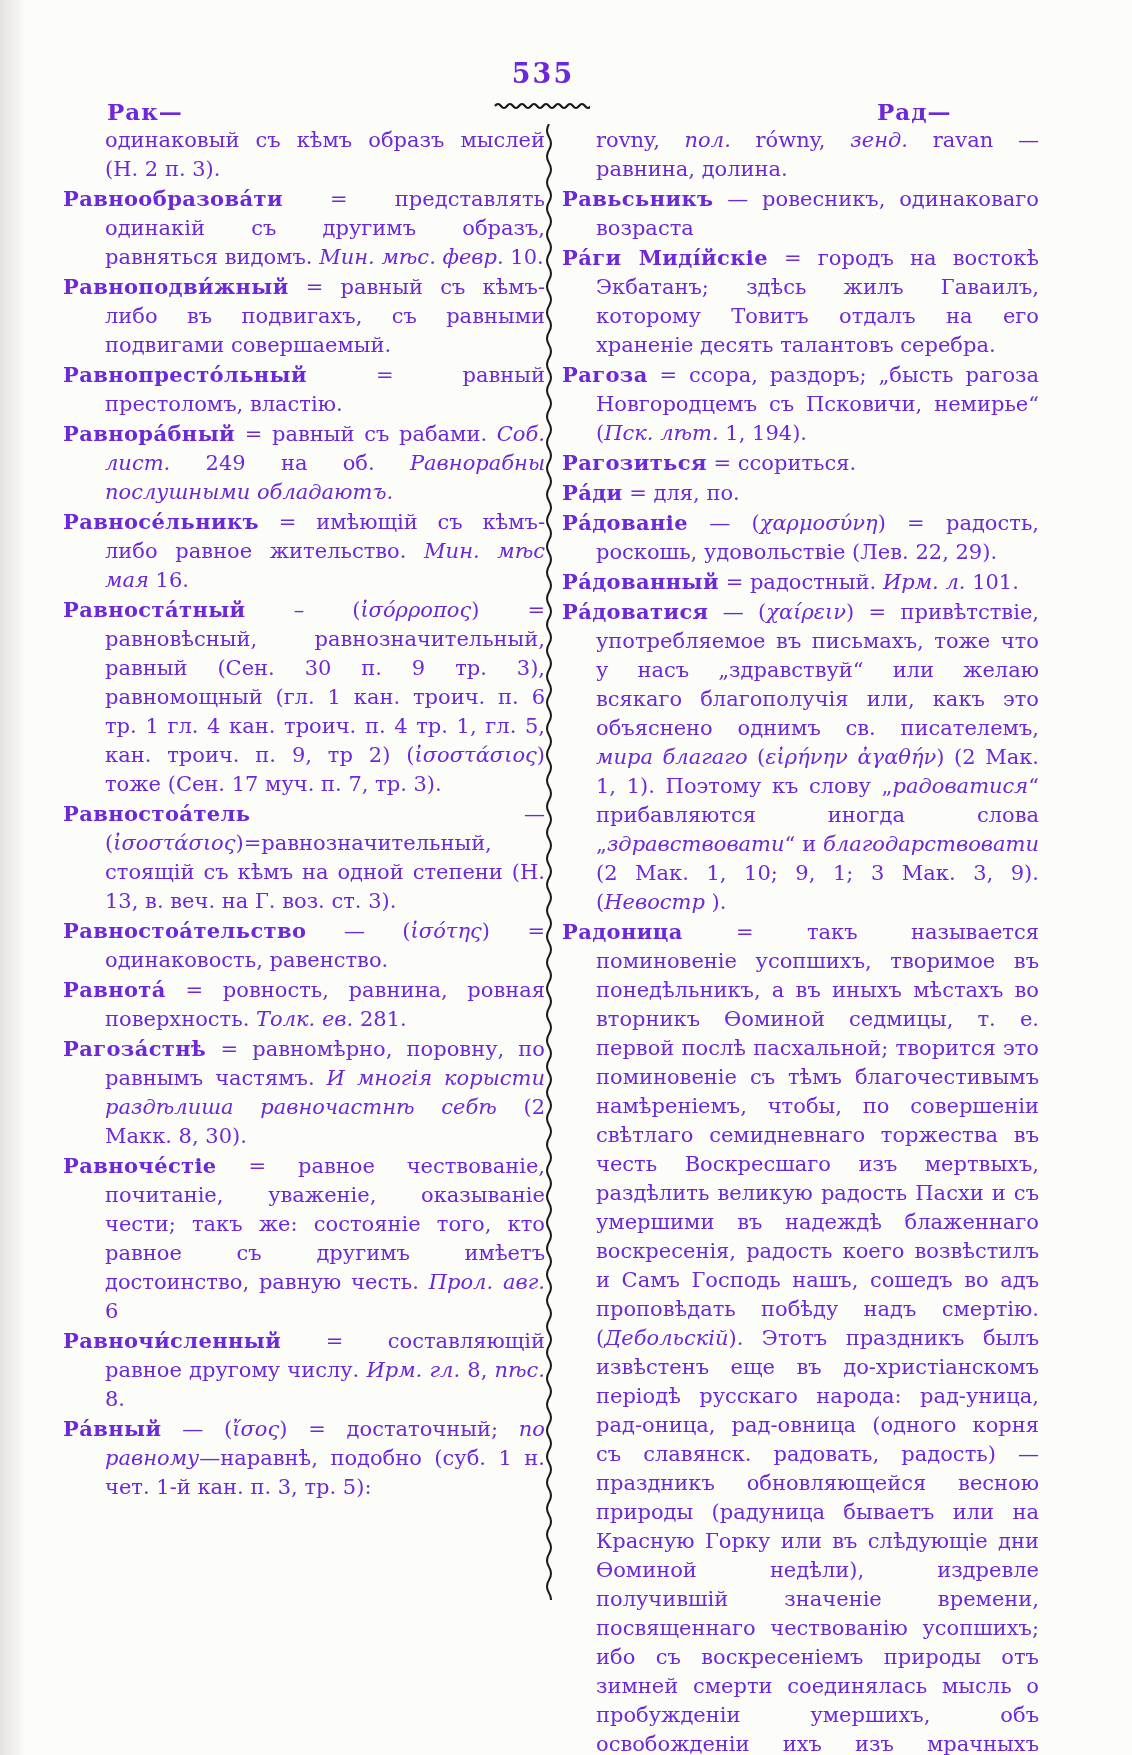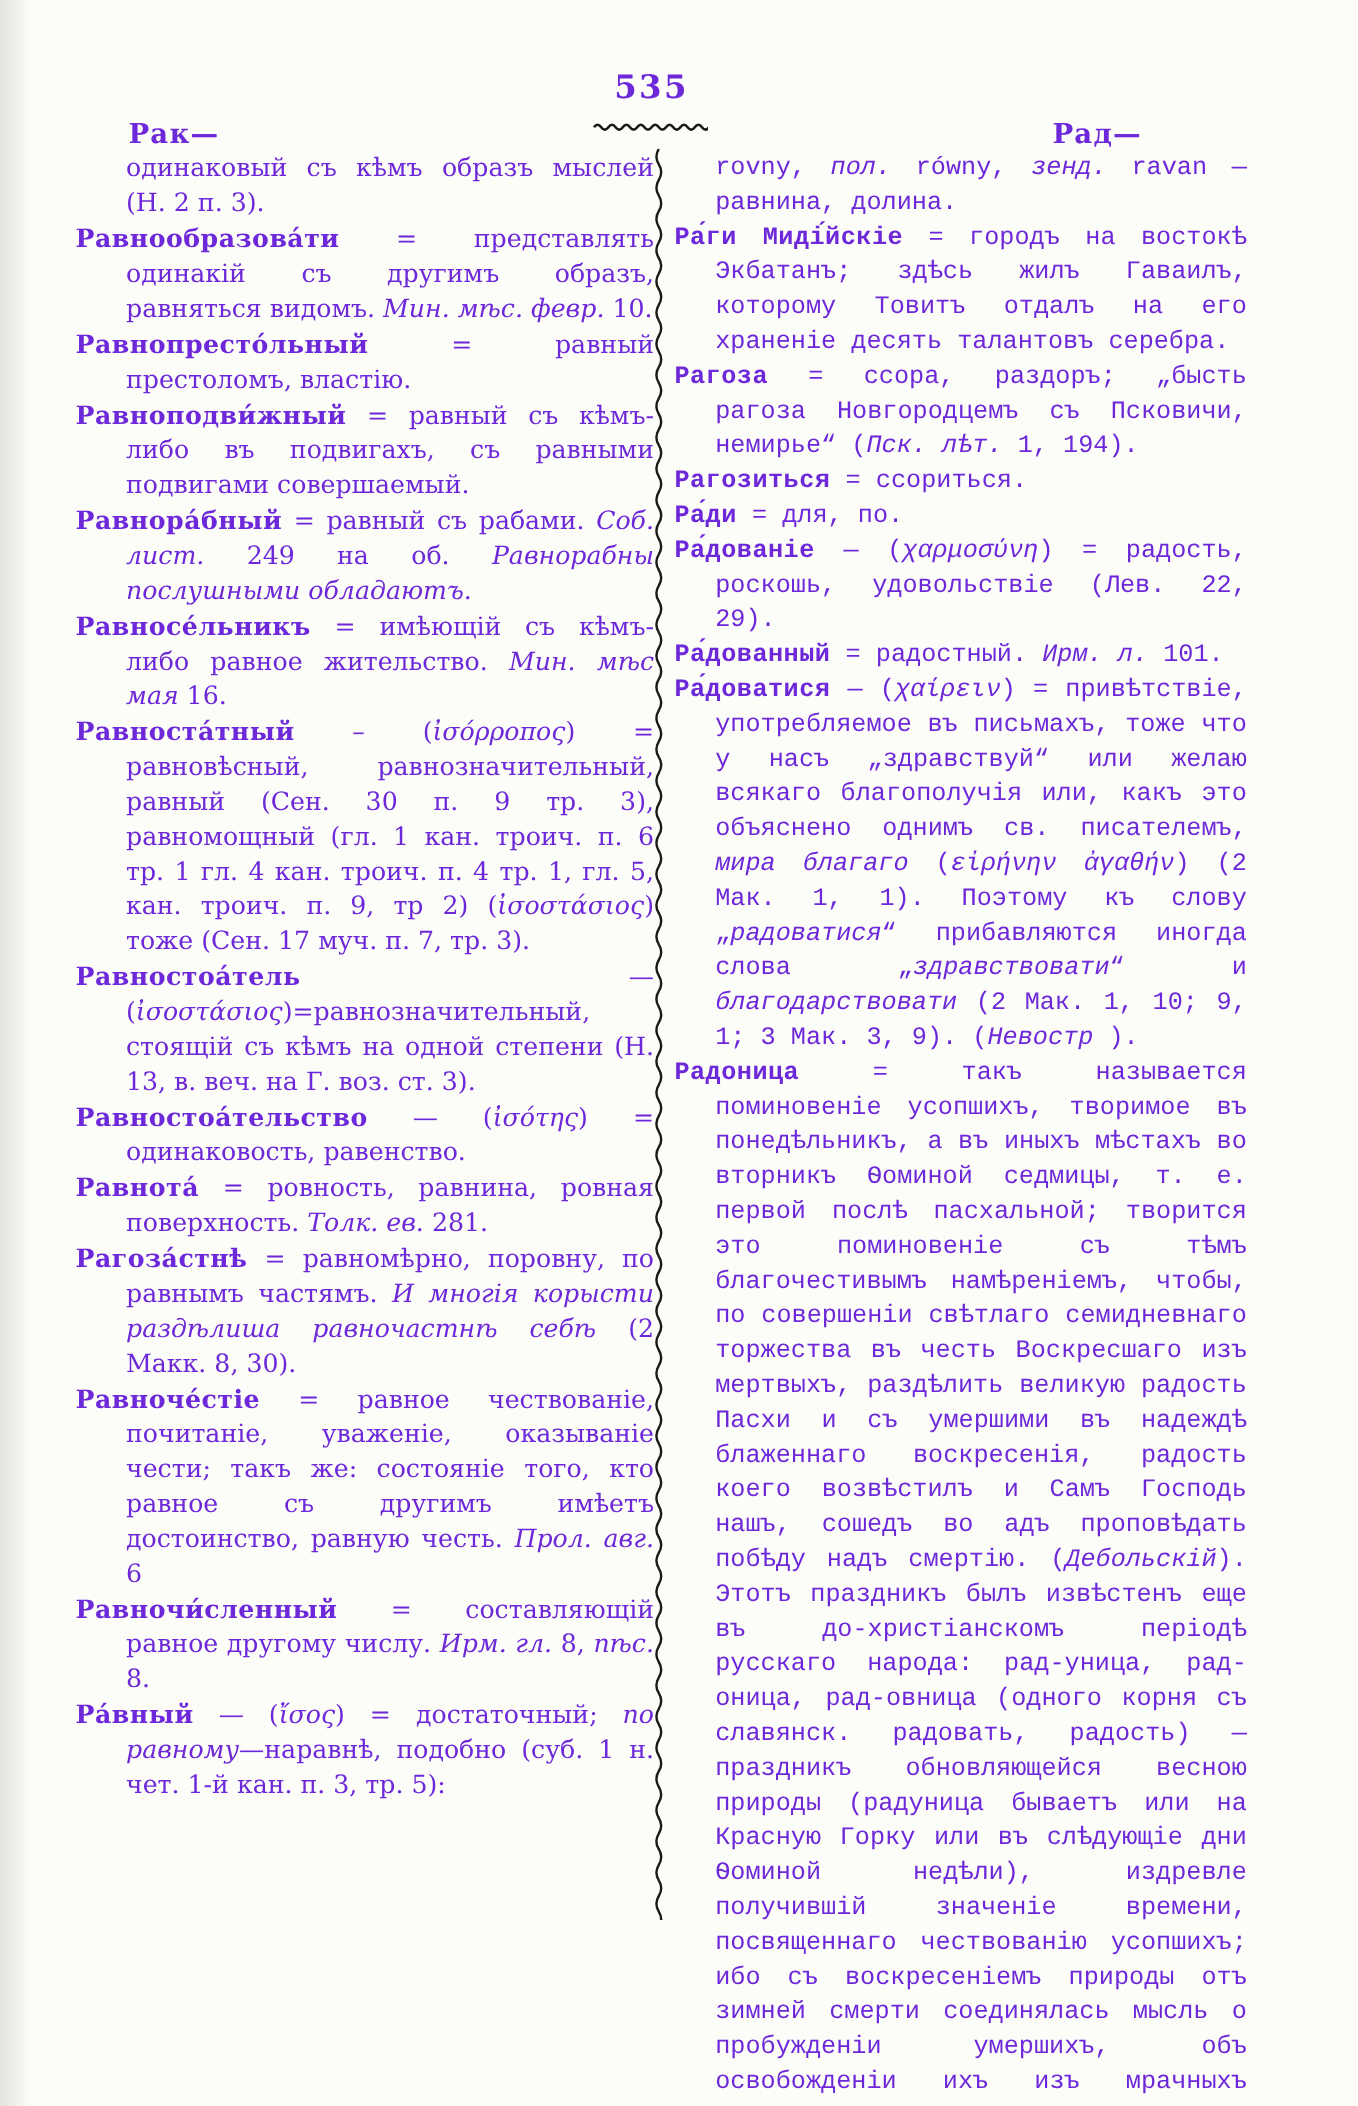--- a/index.html
+++ b/index.html
@@ -30,21 +30,21 @@
   .rh-right { left:877px; }
   .divider  { position:absolute; left:544px; top:124px; }
   .column {
     position:absolute; top:126px;
     font-size:21px; line-height:29px;
     text-align:justify;
   }
   .col-left  { left:63px;  width:482px; }
   .col-right { left:562px; width:477px; }
   .entry { padding-left:42px; text-indent:-42px; }
-  .col-right .entry { padding-left:34px; text-indent:-34px;font-family:Liberation Mono, monospace; }
+  .col-right .entry { padding-left:34px; text-indent:-34px; }
   .entry.cont { text-indent:0; }
   .hw { font-weight:bold; letter-spacing:0.4px; }
   .it { font-style:italic; }
 </style>
 </head>
 <body>
 
 <div class="page">
 
   <div class="gutter-shadow"></div>
@@ -58,37 +58,38 @@
   <div class="running-head rh-left">Рак—</div>
   <div class="running-head rh-right">Рад—</div>
 
   <svg class="divider" width="10" height="1476">
     <path fill="none" stroke="#1b1a18" stroke-width="2" d="M5,0 Q1,6.5 5,13 Q9,19.5 5,26 Q1,32.5 5,39 Q9,45.5 5,52 Q1,58.5 5,65 Q9,71.5 5,78 Q1,84.5 5,91 Q9,97.5 5,104 Q1,110.5 5,117 Q9,123.5 5,130 Q1,136.5 5,143 Q9,149.5 5,156 Q1,162.5 5,169 Q9,175.5 5,182 Q1,188.5 5,195 Q9,201.5 5,208 Q1,214.5 5,221 Q9,227.5 5,234 Q1,240.5 5,247 Q9,253.5 5,260 Q1,266.5 5,273 Q9,279.5 5,286 Q1,292.5 5,299 Q9,305.5 5,312 Q1,318.5 5,325 Q9,331.5 5,338 Q1,344.5 5,351 Q9,357.5 5,364 Q1,370.5 5,377 Q9,383.5 5,390 Q1,396.5 5,403 Q9,409.5 5,416 Q1,422.5 5,429 Q9,435.5 5,442 Q1,448.5 5,455 Q9,461.5 5,468 Q1,474.5 5,481 Q9,487.5 5,494 Q1,500.5 5,507 Q9,513.5 5,520 Q1,526.5 5,533 Q9,539.5 5,546 Q1,552.5 5,559 Q9,565.5 5,572 Q1,578.5 5,585 Q9,591.5 5,598 Q1,604.5 5,611 Q9,617.5 5,624 Q1,630.5 5,637 Q9,643.5 5,650 Q1,656.5 5,663 Q9,669.5 5,676 Q1,682.5 5,689 Q9,695.5 5,702 Q1,708.5 5,715 Q9,721.5 5,728 Q1,734.5 5,741 Q9,747.5 5,754 Q1,760.5 5,767 Q9,773.5 5,780 Q1,786.5 5,793 Q9,799.5 5,806 Q1,812.5 5,819 Q9,825.5 5,832 Q1,838.5 5,845 Q9,851.5 5,858 Q1,864.5 5,871 Q9,877.5 5,884 Q1,890.5 5,897 Q9,903.5 5,910 Q1,916.5 5,923 Q9,929.5 5,936 Q1,942.5 5,949 Q9,955.5 5,962 Q1,968.5 5,975 Q9,981.5 5,988 Q1,994.5 5,1001 Q9,1007.5 5,1014 Q1,1020.5 5,1027 Q9,1033.5 5,1040 Q1,1046.5 5,1053 Q9,1059.5 5,1066 Q1,1072.5 5,1079 Q9,1085.5 5,1092 Q1,1098.5 5,1105 Q9,1111.5 5,1118 Q1,1124.5 5,1131 Q9,1137.5 5,1144 Q1,1150.5 5,1157 Q9,1163.5 5,1170 Q1,1176.5 5,1183 Q9,1189.5 5,1196 Q1,1202.5 5,1209 Q9,1215.5 5,1222 Q1,1228.5 5,1235 Q9,1241.5 5,1248 Q1,1254.5 5,1261 Q9,1267.5 5,1274 Q1,1280.5 5,1287 Q9,1293.5 5,1300 Q1,1306.5 5,1313 Q9,1319.5 5,1326 Q1,1332.5 5,1339 Q9,1345.5 5,1352 Q1,1358.5 5,1365 Q9,1371.5 5,1378 Q1,1384.5 5,1391 Q9,1397.5 5,1404 Q1,1410.5 5,1417 Q9,1423.5 5,1430 Q1,1436.5 5,1443 Q9,1449.5 5,1456 Q1,1462.5 5,1469 Q9,1475.5 5,1482"></path>
   </svg>
 
   <div class="column col-left">
     <div class="entry cont"><span>одинаковый съ кѣмъ образъ мыслей (Н. 2 п. 3).</span></div>
     <div class="entry"><span class="hw">Равнообразова́ти</span><span> = представлять одинакій съ другимъ образъ, равняться видомъ. </span><span class="it">Мин. мѣс. февр.</span><span> 10.</span></div>
+    <div class="entry"><span class="hw">Равноподви́жный</span><span> = равный съ кѣмъ-либо въ подвигахъ, съ равными подвигами совершаемый.</span></div>
     <div class="entry"><span class="hw">Равнопресто́льный</span><span> = равный престоломъ, властію.</span></div>
-    <div class="entry"><span class="hw">Равноподви́жный</span><span> = равный съ кѣмъ-либо въ подвигахъ, съ равными подвигами совершаемый.</span></div>
     <div class="entry"><span class="hw">Равнора́бный</span><span> = равный съ рабами. </span><span class="it">Соб. лист.</span><span> 249 на об. </span><span class="it">Равнорабны послушными обладаютъ.</span></div>
     <div class="entry"><span class="hw">Равносе́льникъ</span><span> = имѣющій съ кѣмъ-либо равное жительство. </span><span class="it">Мин. мѣс мая</span><span> 16.</span></div>
     <div class="entry"><span class="hw">Равноста́тный</span><span> – (</span><span class="it">ἰσόρροπος</span><span>) = равновѣсный, равнозначительный, равный (Сен. 30 п. 9 тр. 3), равномощный (гл. 1 кан. троич. п. 6 тр. 1 гл. 4 кан. троич. п. 4 тр. 1, гл. 5, кан. троич. п. 9, тр 2) (</span><span class="it">ἰσοστάσιος</span><span>) тоже (Сен. 17 муч. п. 7, тр. 3).</span></div>
     <div class="entry"><span class="hw">Равностоа́тель</span><span> — (</span><span class="it">ἰσοστάσιος</span><span>)=равнозначительный, стоящій съ кѣмъ на одной степени (Н. 13, в. веч. на Г. воз. ст. 3).</span></div>
     <div class="entry"><span class="hw">Равностоа́тельство</span><span> — (</span><span class="it">ἰσότης</span><span>) = одинаковость, равенство.</span></div>
     <div class="entry"><span class="hw">Равнота́</span><span> = ровность, равнина, ровная поверхность. </span><span class="it">Толк. ев.</span><span> 281.</span></div>
     <div class="entry"><span class="hw">Рагоза́стнѣ</span><span> = равномѣрно, поровну, по равнымъ частямъ. </span><span class="it">И многія корысти раздѣлиша равночастнѣ себѣ</span><span> (2 Макк. 8, 30).</span></div>
     <div class="entry"><span class="hw">Равноче́стіе</span><span> = равное чествованіе, почитаніе, уваженіе, оказываніе чести; такъ же: состояніе того, кто равное съ другимъ имѣетъ достоинство, равную честь. </span><span class="it">Прол. авг.</span><span> 6</span></div>
     <div class="entry"><span class="hw">Равночи́сленный</span><span> = составляющій равное другому числу. </span><span class="it">Ирм. гл.</span><span> 8, </span><span class="it">пѣс.</span><span> 8.</span></div>
     <div class="entry"><span class="hw">Ра́вный</span><span> — (</span><span class="it">ἴσος</span><span>) = достаточный; </span><span class="it">по равному</span><span>—наравнѣ, подобно (суб. 1 н. чет. 1-й кан. п. 3, тр. 5): </span></div>
 
   </div>
 
   <div class="column col-right">
     <div class="entry cont"><span>rovny, </span><span class="it">пол.</span><span> równy, </span><span class="it">зенд.</span><span> ravan — равнина, долина.</span></div>
+    <div class="entry"><span class="hw">Равьсьникъ</span><span> — ровесникъ, одинаковаго возраста</span></div>
     <div class="entry"><span class="hw">Ра́ги Миді́йскіе</span><span> = городъ на востокѣ Экбатанъ; здѣсь жилъ Гаваилъ, которому Товитъ отдалъ на его храненіе десять талантовъ серебра.</span></div>
     <div class="entry"><span class="hw">Рагоза</span><span> = ссора, раздоръ; „бысть рагоза Новгородцемъ съ Псковичи, немирье“ (</span><span class="it">Пск. лѣт.</span><span> 1, 194).</span></div>
     <div class="entry"><span class="hw">Рагозиться</span><span> = ссориться.</span></div>
     <div class="entry"><span class="hw">Ра́ди</span><span> = для, по.</span></div>
     <div class="entry"><span class="hw">Ра́дованіе</span><span> — (</span><span class="it">χαρμοσύνη</span><span>) = радость, роскошь, удовольствіе (Лев. 22, 29).</span></div>
     <div class="entry"><span class="hw">Ра́дованный</span><span> = радостный. </span><span class="it">Ирм. л.</span><span> 101.</span></div>
     <div class="entry"><span class="hw">Ра́доватися</span><span> — (</span><span class="it">χαίρειν</span><span>) = привѣтствіе, употребляемое въ письмахъ, тоже что у насъ „здравствуй“ или желаю всякаго благополучія или, какъ это объяснено однимъ св. писателемъ, </span><span class="it">мира благаго</span><span> (</span><span class="it">εἰρήνην ἀγαθήν</span><span>) (2 Мак. 1, 1). Поэтому къ слову „</span><span class="it">радоватися</span><span>“ прибавляются иногда слова „</span><span class="it">здравствовати</span><span>“ и </span><span class="it">благодарствовати</span><span> (2 Мак. 1, 10; 9, 1; 3 Мак. 3, 9). (</span><span class="it">Невостр</span><span> ).</span></div>
     <div class="entry"><span class="hw">Радоница</span><span> = такъ называется поминовеніе усопшихъ, творимое въ понедѣльникъ, а въ иныхъ мѣстахъ во вторникъ Ѳоминой седмицы, т. е. первой послѣ пасхальной; творится это поминовеніе съ тѣмъ благочестивымъ намѣреніемъ, чтобы, по совершеніи свѣтлаго семидневнаго торжества въ честь Воскресшаго изъ мертвыхъ, раздѣлить великую радость Пасхи и съ умершими въ надеждѣ блаженнаго воскресенія, радость коего возвѣстилъ и Самъ Господь нашъ, сошедъ во адъ проповѣдать побѣду надъ смертію. (</span><span class="it">Дебольскій</span><span>). Этотъ праздникъ былъ извѣстенъ еще въ до-христіанскомъ періодѣ русскаго народа: рад-уница, рад-оница, рад-овница (одного корня съ славянск. радовать, радость) — праздникъ обновляющейся весною природы (радуница бываетъ или на Красную Горку или въ слѣдующіе дни Ѳоминой недѣли), издревле получившій значеніе времени, посвященнаго чествованію усопшихъ; ибо съ воскресеніемъ природы отъ зимней смерти соединялась мысль о пробужденіи умершихъ, объ освобожденіи ихъ изъ мрачныхъ затворовъ ада. Корень </span></div>
   </div>
 

